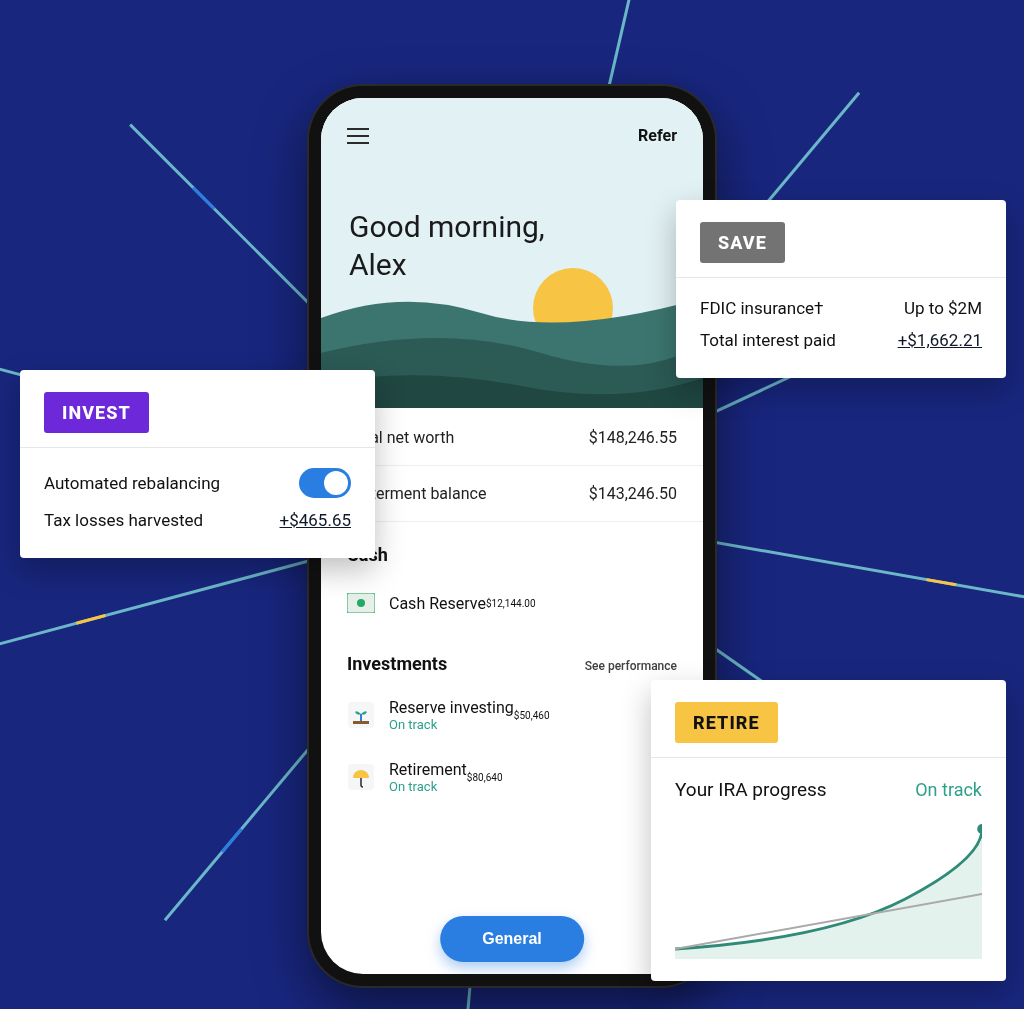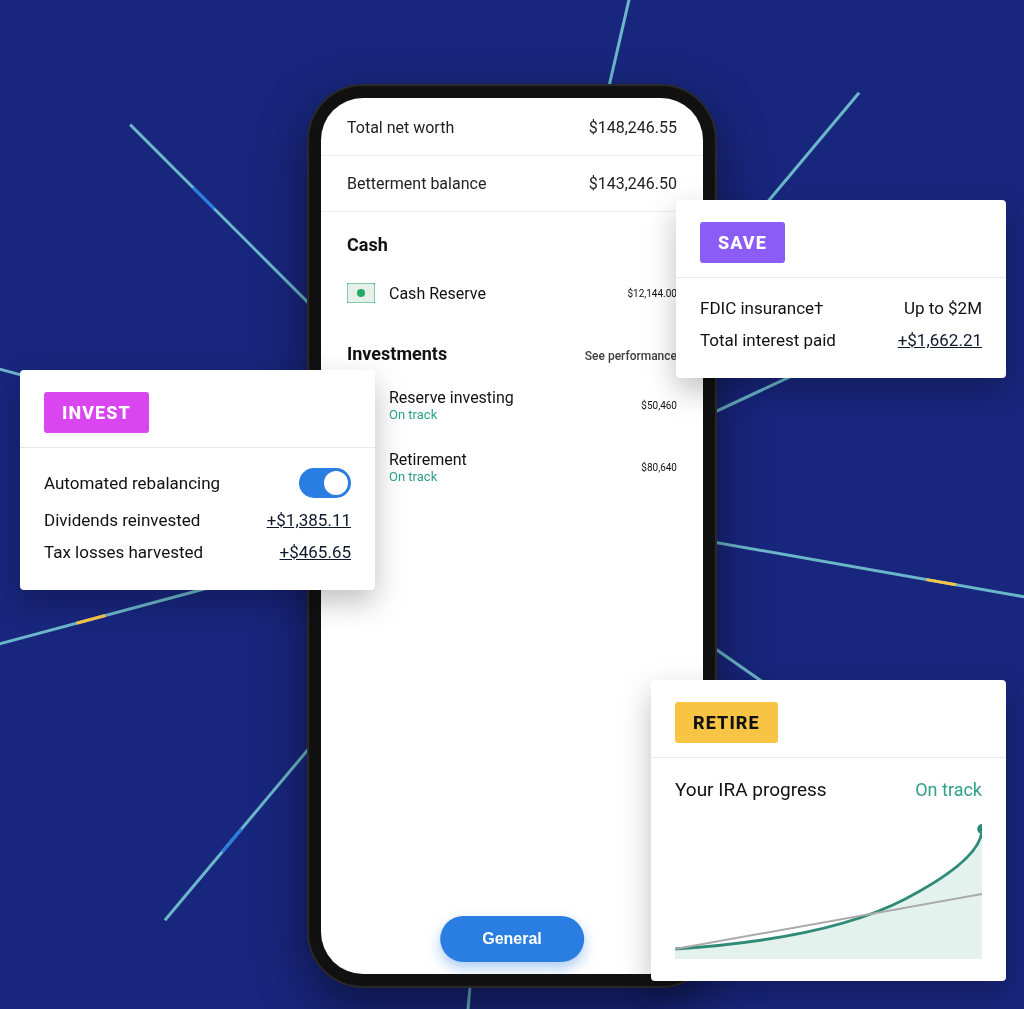--- a/index.html
+++ b/index.html
@@ -77,21 +77,21 @@
   .row .val { font-variant-numeric: tabular-nums; }
 
   .section-title {
     padding: 22px 26px 10px;
     font-weight: 700; font-size: 18px; color: #111;
     display: flex; justify-content: space-between; align-items: baseline;
   }
   .see-perf { color: #404040; font-weight: 500; font-size: 12px; cursor: pointer; margin-left: 16px; }
 
   .account {
-    display: flex; justify-content: space-between; align-items: center;
+    display: flex; justify-content: flex-start; align-items: center;
     padding: 14px 26px;
   }
   .account .lhs { display: flex; align-items: center; gap: 14px; }
   .account .icon {
     width: 28px; height: 28px; display: flex; align-items: center; justify-content: center;
   }
   .account .meta { display: flex; flex-direction: column; }
   .account .name { font-size: 16px; color: #111; }
   .account .sub  { font-size: 13px; color: #2fa08a; }
   .account .amt  { font-size: 10px; color: #111; font-variant-numeric: tabular-nums; }
@@ -120,22 +120,22 @@
     margin: 14px -24px;
   }
   .badge {
     display: inline-block;
     padding: 10px 18px;
     border-radius: 3px;
     font-weight: 800;
     letter-spacing: .06em;
     font-size: 18px;
   }
-  .badge-invest { background: #d946ef; color: #fff; }
-  .badge-save   { background: #8b5cf6; color: #fff; }
+  .badge-invest { background: #6d28d9; color: #fff; }
+  .badge-save   { background: #737373; color: #fff; }
   .badge-retire { background: #f7c443; color: #111; }
 
   .card-row { display: flex; justify-content: space-between; align-items: center; padding: 6px 0; }
   .green { color: #0f172a; font-variant-numeric: tabular-nums; text-decoration: underline; }
 
   .toggle {
     width: 52px; height: 30px; border-radius: 15px;
     background: #2a7de1; position: relative; cursor: pointer;
   }
   .toggle::after {
@@ -164,20 +164,39 @@
   <div class="ray blue-dot" style="transform: rotate(225deg)"></div>
   <div class="ray no-dot short" style="transform: rotate(258deg)"></div>
   <div class="ray no-dot" style="transform: rotate(283deg)"></div>
   <div class="ray no-dot" style="transform: rotate(310deg)"></div>
   <div class="ray" style="transform: rotate(335deg)"></div>
 </div>
 
 <div class="phone">
   <div class="screen">
 
+    <div class="hero">
+      <svg viewBox="0 0 382 310" preserveAspectRatio="xMidYMax slice">
+        <rect width="382" height="310" fill="#e2f1f4"></rect>
+        <circle cx="252" cy="210" r="40" fill="#f7c443"></circle>
+        <path d="M0 220 Q80 190 160 215 T382 200 V310 H0 Z" fill="#3c756f"></path>
+        <path d="M0 255 Q120 225 220 255 T382 245 V310 H0 Z" fill="#2c5a55"></path>
+        <path d="M0 285 Q100 268 200 288 T382 280 V310 H0 Z" fill="#204742"></path>
+      </svg>
+      <div class="topbar">
+        <div class="hamburger">
+          <span></span>
+            <span></span>
+            <span></span>
+        </div>
+        <div class="refer">Refer</div>
+      </div>
+      <div class="greet" style="white-space: pre-line;">Good morning,
+Alex</div>
+    </div>
 
     <div class="balances">
       <div class="row">
         <span>Total net worth</span>
         <span class="val">$148,246.55</span>
       </div>
       <div class="row">
         <span>Betterment balance</span>
         <span class="val">$143,246.50</span>
       </div>
@@ -247,24 +266,20 @@
 </div>
 
 <div class="card" style="left:20px; top:370px; width:355px;">
   <span class="badge badge-invest">INVEST</span>
   <hr>
   <div class="card-row">
     <span>Automated rebalancing</span>
     <div class="toggle"></div>
   </div>
   <div class="card-row">
-    <span>Dividends reinvested</span>
-    <span class="green">+$1,385.11</span>
-  </div>
-  <div class="card-row">
     <span>Tax losses harvested</span>
     <span class="green">+$465.65</span>
   </div>
 </div>
 
 <div class="card" style="right:18px; top:200px; width:330px;">
   <span class="badge badge-save">SAVE</span>
   <hr>
   <div class="card-row">
     <span>FDIC insurance†</span>

